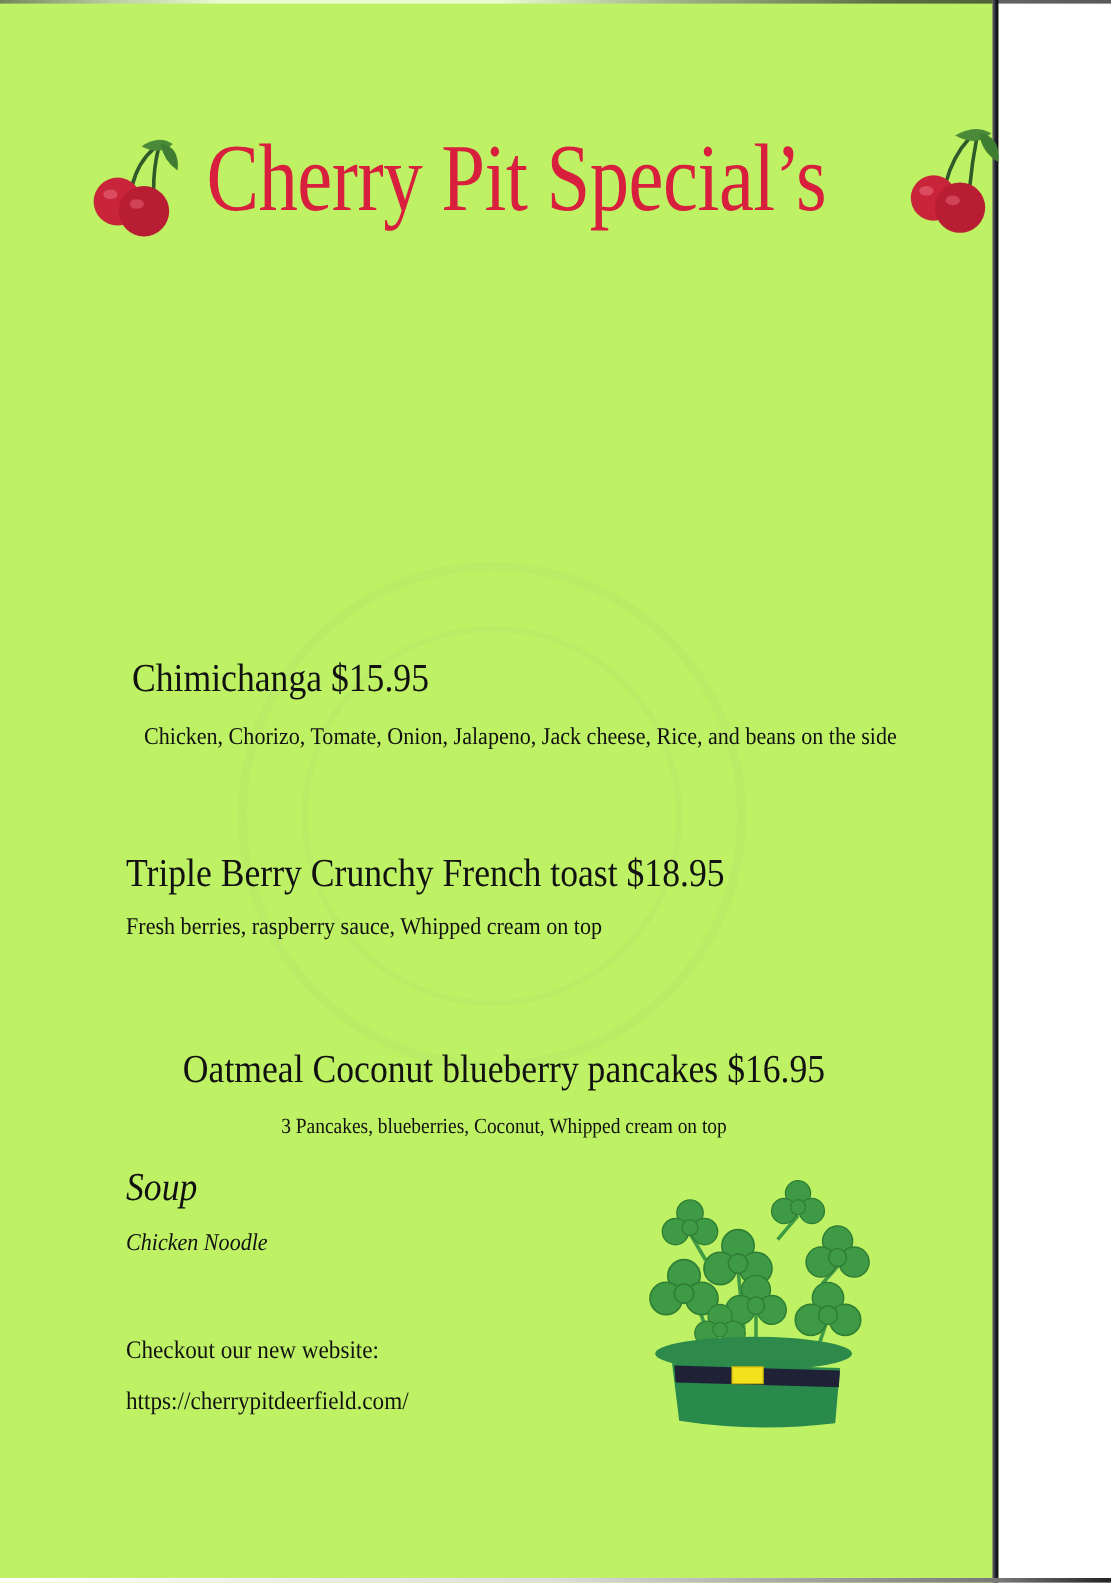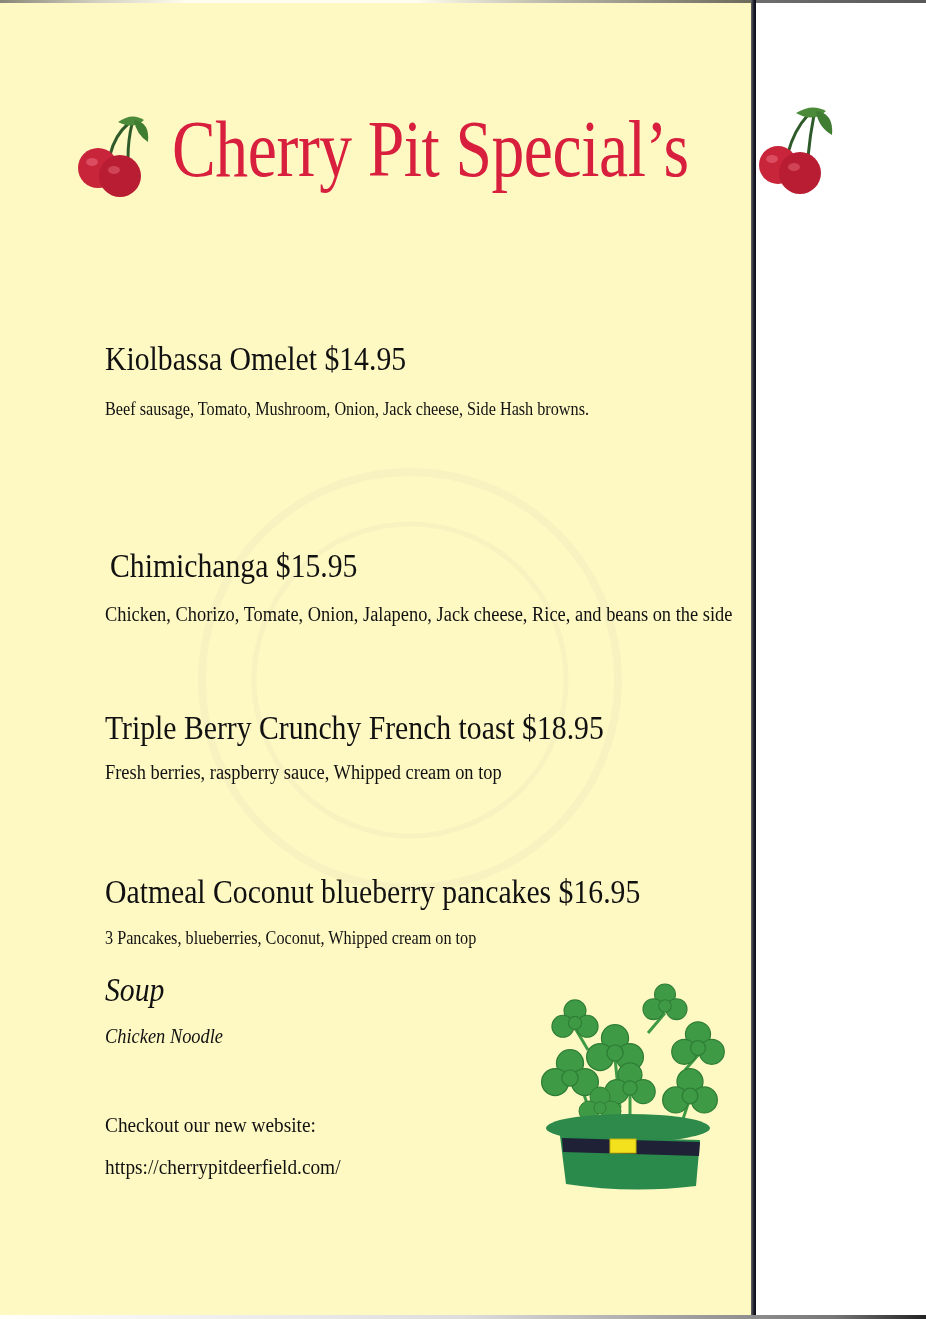--- a/index.html
+++ b/index.html
@@ -11,22 +11,22 @@
       width: 926px;
       height: 1319px;
       position: relative;
       overflow: hidden;
       font-family: "Liberation Serif", "DejaVu Serif", serif;
       color: #111111;
     }
     .page {
       position: absolute;
       left: 0; top: 0;
-      width: 756px; height: 1319px;
-      background: #fef9c3;
+      width: 832px; height: 1319px;
+      background: #bef264;
     }
     .edge-top {
       position: absolute; left: 0; top: 0; width: 926px; height: 3px;
       background: linear-gradient(90deg, #555 0%, #bbb 10%, #fff 20%, #fff 45%, #999 60%, #333 80%, #111 100%);
       opacity: 0.7;
     }
     .edge-right {
       position: absolute; right: 0; top: 0; width: 5px; height: 1319px;
       background: linear-gradient(90deg, #666 0%, #1a1a2a 60%, #0b0b14 100%);
     }
@@ -139,40 +139,36 @@
       <path d="M40 8 Q56 -2 70 6 Q58 18 40 8 Z" fill="#4a8a38"></path>
       <path d="M60 6 Q78 8 76 30 Q62 22 60 6 Z" fill="#3f7d32"></path>
       <circle cx="22" cy="60" r="19" fill="#c8243a"></circle>
       <circle cx="44" cy="68" r="21" fill="#b81d33"></circle>
       <ellipse cx="16" cy="54" rx="6" ry="4" fill="#e8687a" opacity="0.6"></ellipse>
       <ellipse cx="38" cy="62" rx="6" ry="4" fill="#e8687a" opacity="0.5"></ellipse>
     </svg>
   </div>
 
 
-  <div class="item" style="top:340px;">
-    <div class="item-title">Kiolbassa Omelet $14.95</div>
-    <div class="item-desc small" style="margin-top:18px;">Beef sausage, Tomato, Mushroom, Onion, Jack cheese, Side Hash browns.</div>
-  </div>
 
 
   <div class="item" style="top:547px; left:110px;">
     <div class="item-title">Chimichanga $15.95</div>
   </div>
-  <div class="item" style="top:601px;">
+  <div class="item" style="top:601px;margin-left:15px;">
     <div class="item-desc">Chicken, Chorizo, Tomate, Onion, Jalapeno, Jack cheese, Rice, and beans on the side</div>
   </div>
 
   <div class="item" style="top:709px;">
     <div class="item-title">Triple Berry Crunchy French toast $18.95</div>
     <div class="item-desc" style="margin-top:12px;">Fresh berries, raspberry sauce, Whipped cream on top</div>
   </div>
 
 
-  <div class="item" style="top:873px;">
+  <div class="item" style="top:873px;text-align:center;">
     <div class="item-title">Oatmeal Coconut blueberry pancakes $16.95</div>
     <div class="item-desc small" style="margin-top:14px;">3 Pancakes, blueberries, Coconut, Whipped cream on top</div>
   </div>
 
   <div class="item" style="top:971px;font-style:italic;">
     <div class="item-title">Soup</div>
     <div class="item-desc" style="margin-top:14px;">Chicken Noodle</div>
   </div>
 
   <div class="footer-text" style="top:1112px;">Checkout our new website:</div>

